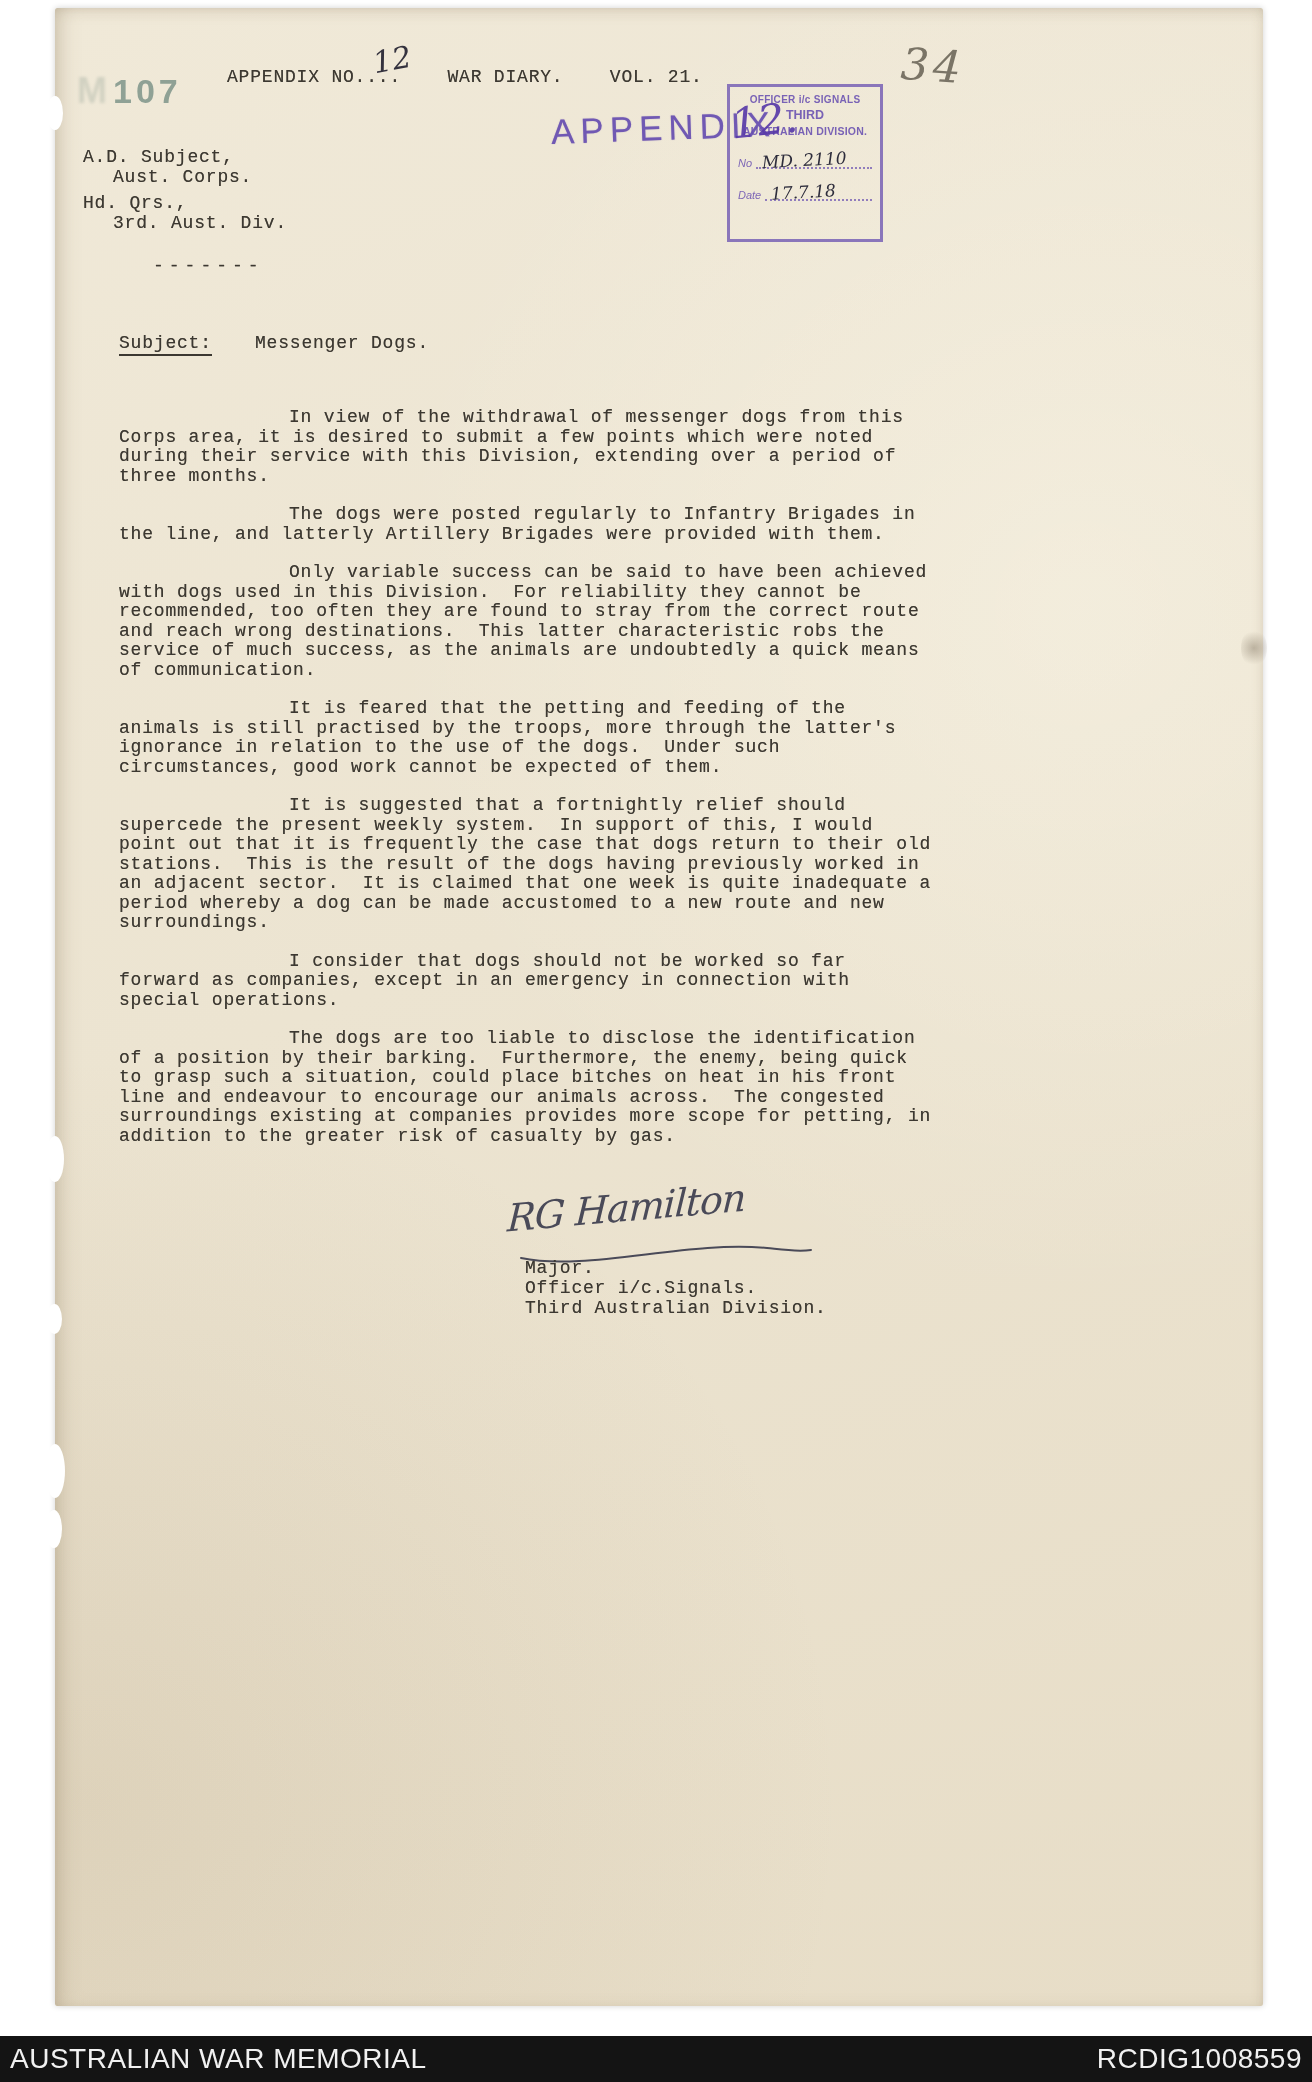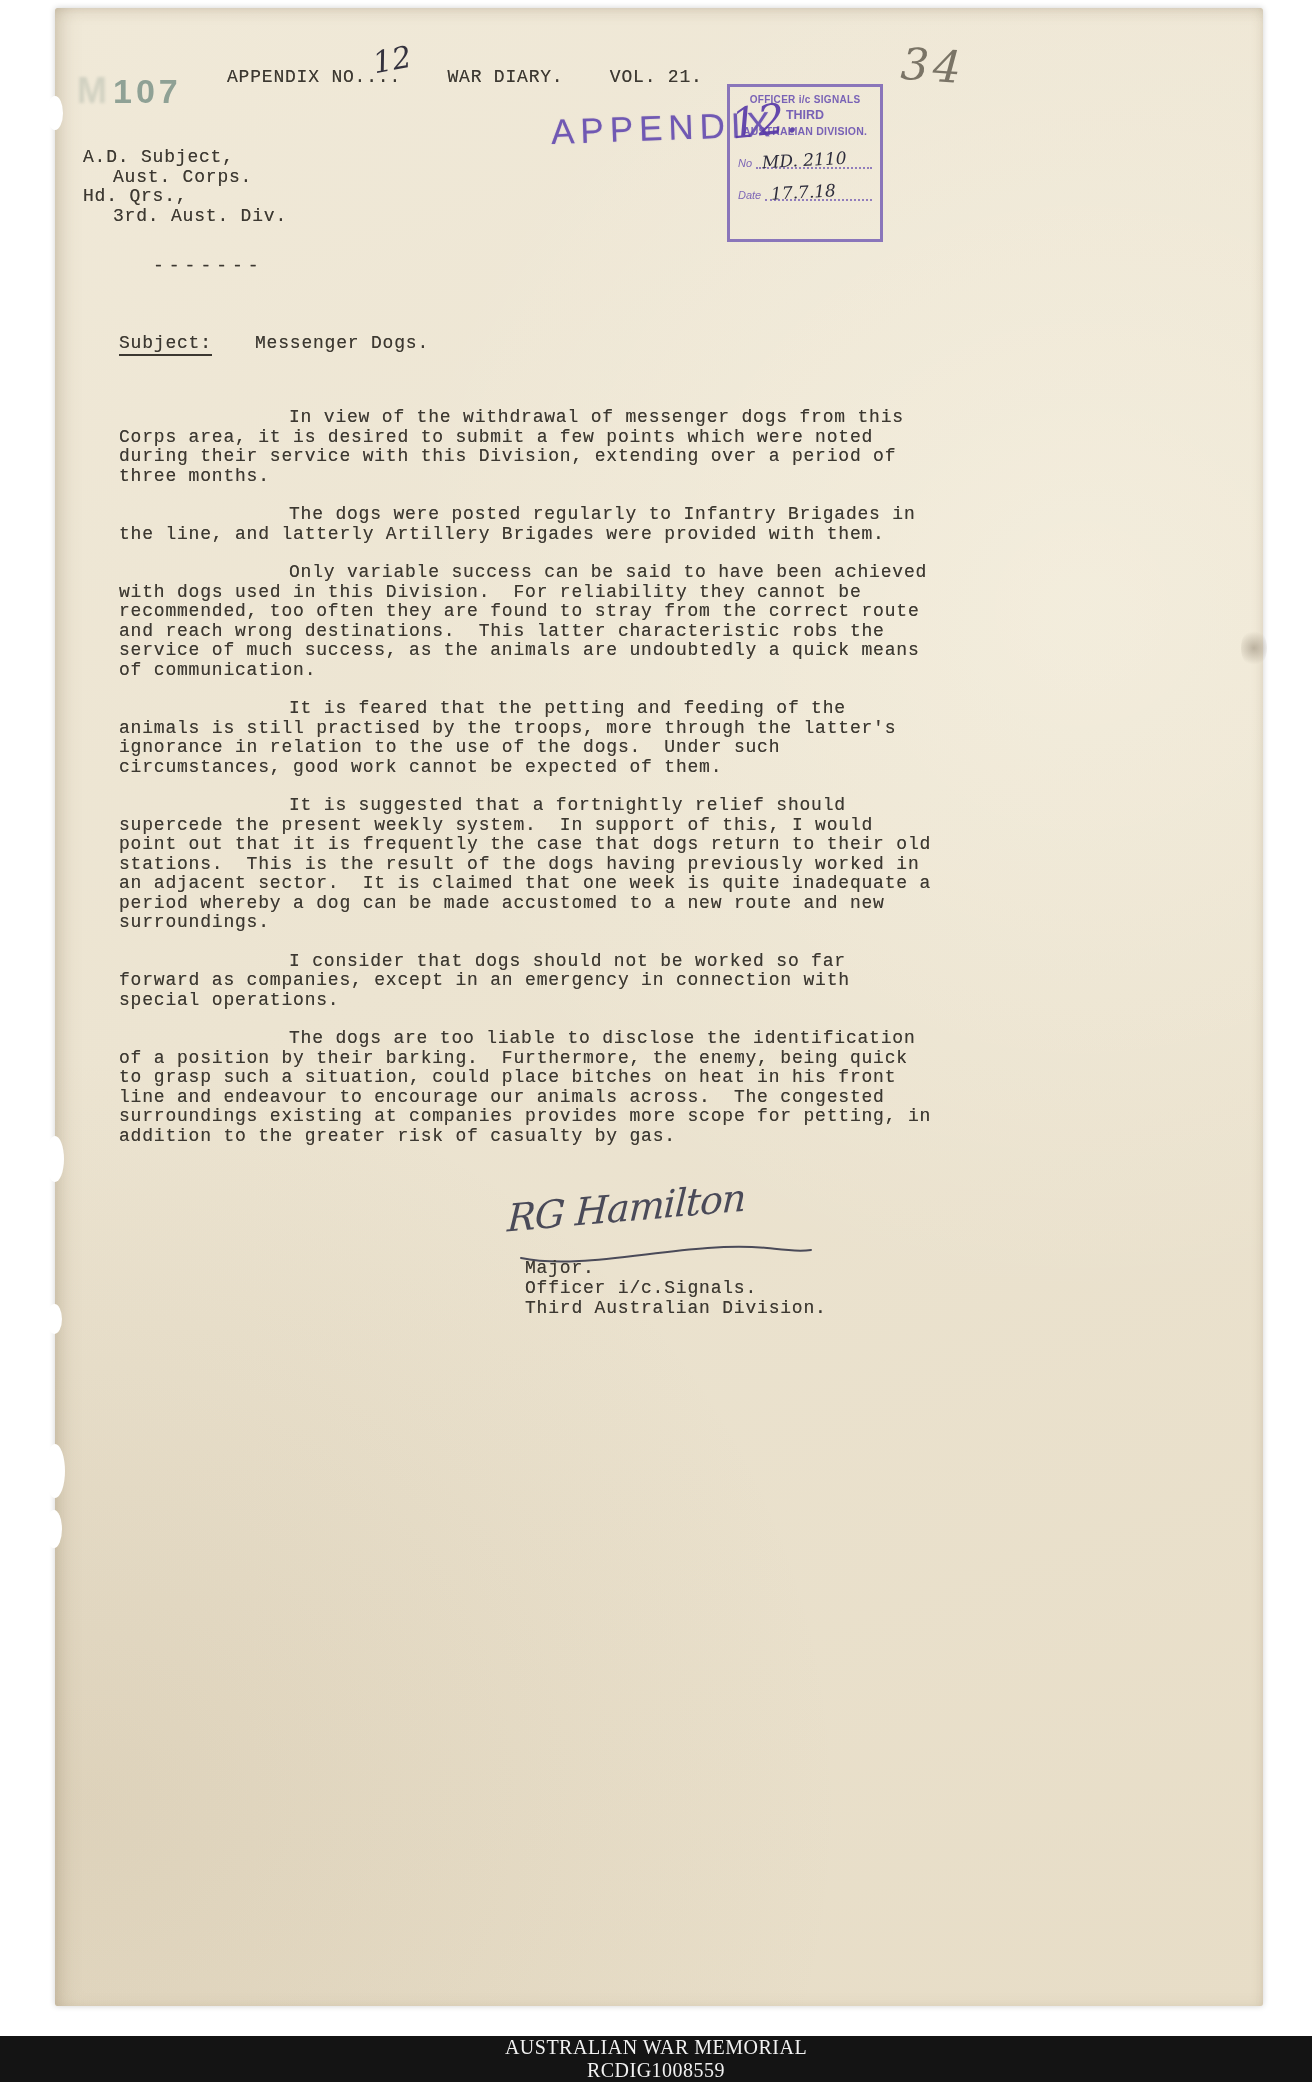--- a/index.html
+++ b/index.html
@@ -89,21 +89,21 @@
     border-bottom: 2px dotted rgba(104,79,176,.7);
   }
   .stamp-row .val {
     position: absolute; left: 6px; bottom: -3px;
     font-family: "DejaVu Serif", serif; font-style: italic;
     font-size: 17px; color: #2e2d3c; white-space: nowrap;
     transform: rotate(-3deg);
   }
   .address-1 { position: absolute; left: 28px; top: 140px; }
   .address-1 .indent, .address-2 .indent { margin-left: 30px; }
-  .address-2 { position: absolute; left: 28px; top: 179px; }
+  .address-2 { position: absolute; left: 28px; top: 186px; }
   .divider-dashes {
     position: absolute; left: 98px; top: 248px;
     letter-spacing: 5px; font-size: 18px;
   }
   .subject-row { position: absolute; left: 64px; top: 326px; }
   .subject-label {
     border-bottom: 2px solid #3c3831; padding-bottom: 1px;
   }
   .subject-value { position: absolute; left: 136px; top: 0; white-space: nowrap; }
   .body-block {
@@ -132,22 +132,22 @@
   }
   .smudge {
     position: absolute; border-radius: 50%;
     background: radial-gradient(circle, rgba(90,75,55,.35), rgba(90,75,55,0) 70%);
   }
   .footer-bar {
     position: absolute; left: 0; top: 2036px; width: 1312px; height: 46px;
     background: #141414;
     display: flex; align-items: center; justify-content: space-between;
     padding: 0 10px;
-    font-family: Liberation Serif, serif;
-    font-size: 20px; color: #f1f1f1; letter-spacing: .5px; flex-direction: column;
+    font-family: Liberation Sans, sans-serif;
+    font-size: 28px; color: #f1f1f1; letter-spacing: .5px;
   }
 </style>
 </head>
 <body>
 
 <div class="stage">
 
   <div class="paper">
 
     <div class="header-line typed mono18">APPENDIX NO....    WAR DIARY.    VOL. 21.</div>

